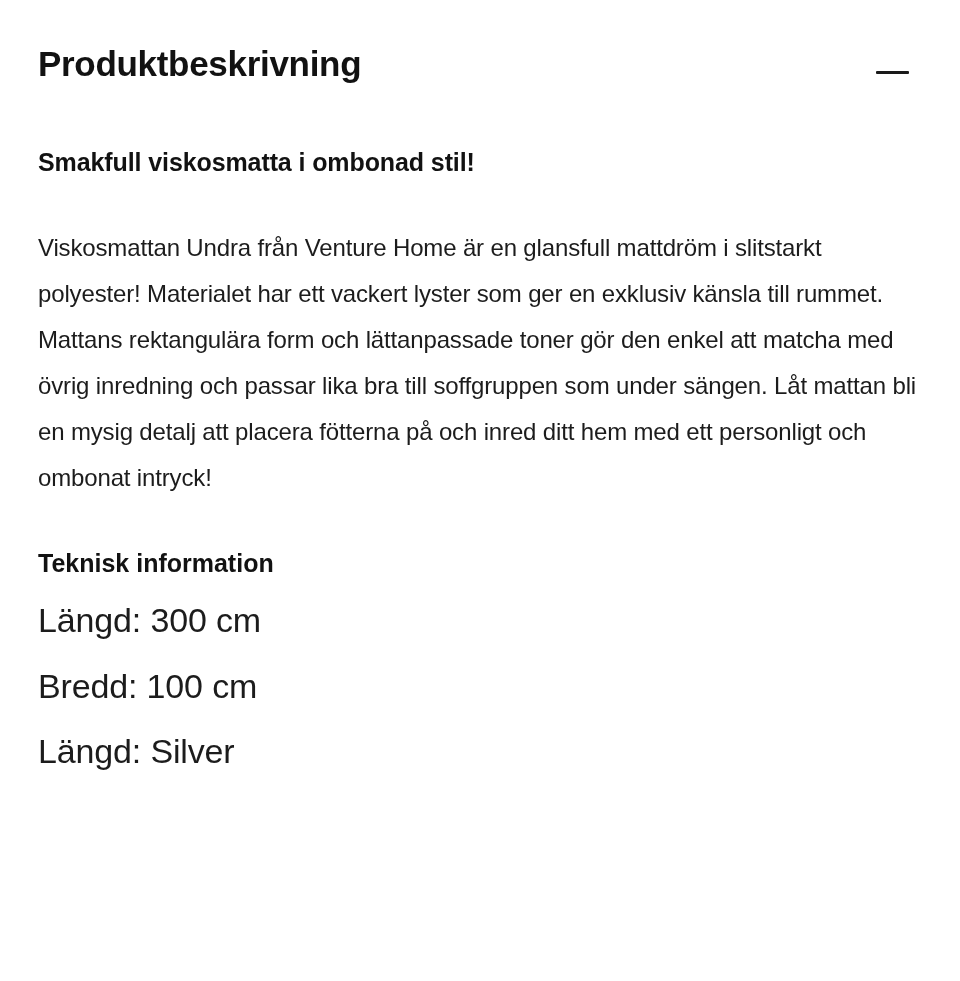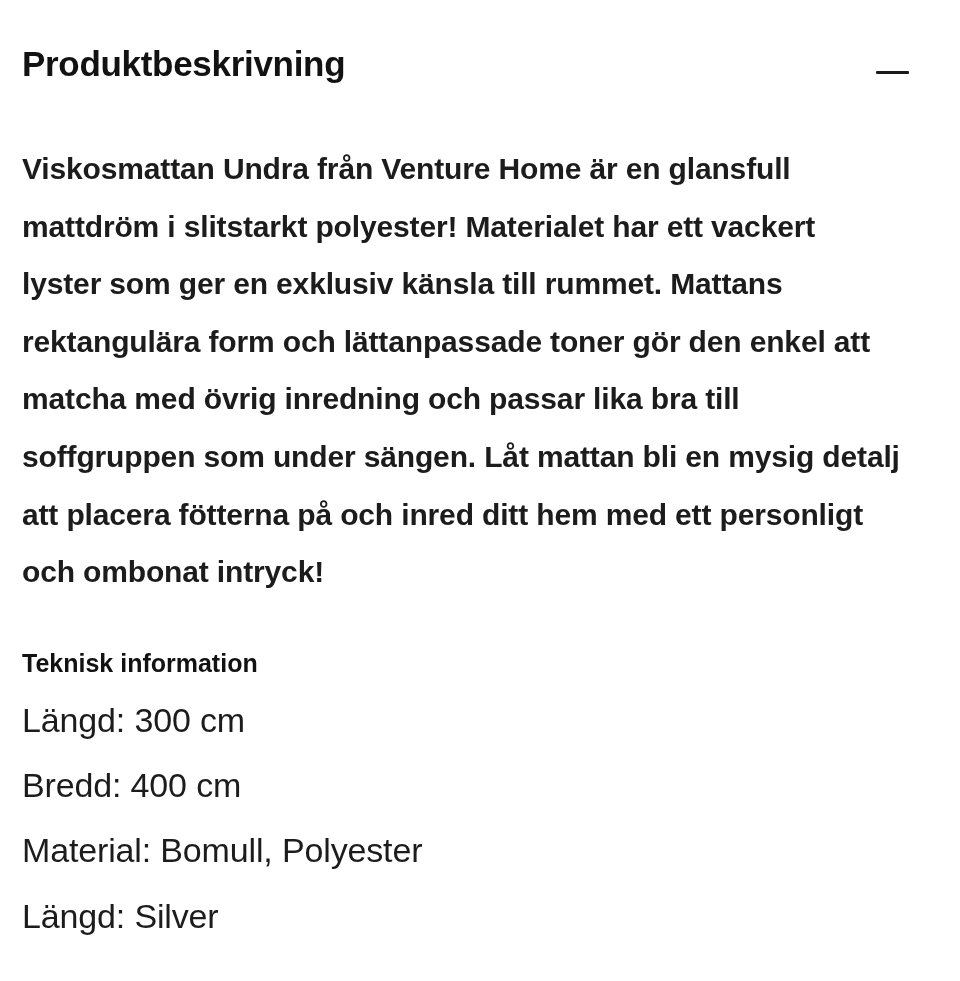--- a/index.html
+++ b/index.html
@@ -11,21 +11,21 @@
     width: 960px;
     height: 981px;
     font-family: "Liberation Sans", sans-serif;
     color: #1a1a1a;
     overflow: hidden;
   }
   .page {
     width: 960px;
     height: 981px;
     box-sizing: border-box;
-    padding: 40px 38px 0 22px;
+    padding: 40px 38px 0 38px;
     position: relative;
   }
 
   
   .section-header {
     display: flex;
     align-items: flex-start;
     justify-content: space-between;
     margin: 0;
     padding-top: 4px;
@@ -62,22 +62,22 @@
   
   .lede {
     font-size: 25px;
     font-weight: 700;
     color: #121212;
     margin: 55px 0 0 0;
     line-height: 1.2;
     letter-spacing: -0.1px;
   }
   .body-paragraph {
-    font-size: 30px;
-    font-weight: 700;
+    font-size: 24px;
+    font-weight: 400;
     line-height: 1.92;
     color: #1c1c1c;
     margin: 48px 0 0 0;
     max-width: 880px;
     letter-spacing: -0.15px;
   }
 
   
   .tech-heading {
     font-size: 25px;
@@ -104,25 +104,25 @@
 
 <div class="page">
 
   <div class="section-header">
     <h1 class="section-title">Produktbeskrivning</h1>
     <div class="collapse-toggle">
       <span class="minus-bar"></span>
     </div>
   </div>
 
+  <h2 class="lede">Smakfull viskosmatta i ombonad stil!</h2>
 
   <p class="body-paragraph">Viskosmattan Undra från Venture Home är en glansfull mattdröm i slitstarkt polyester! Materialet har ett vackert lyster som ger en exklusiv känsla till rummet. Mattans rektangulära form och lättanpassade toner gör den enkel att matcha med övrig inredning och passar lika bra till soffgruppen som under sängen. Låt mattan bli en mysig detalj att placera fötterna på och inred ditt hem med ett personligt och ombonat intryck!</p>
 
   <h3 class="tech-heading">Teknisk information</h3>
 
   <ul class="tech-list">
     <li>Längd: 300 cm</li>
-    <li>Bredd: 400 cm</li>
-    <li>Material: Bomull, Polyester</li>
+    <li>Bredd: 100 cm</li>
     <li>Längd: Silver</li>
   </ul>
 
 </div>
 
 </body></html>

